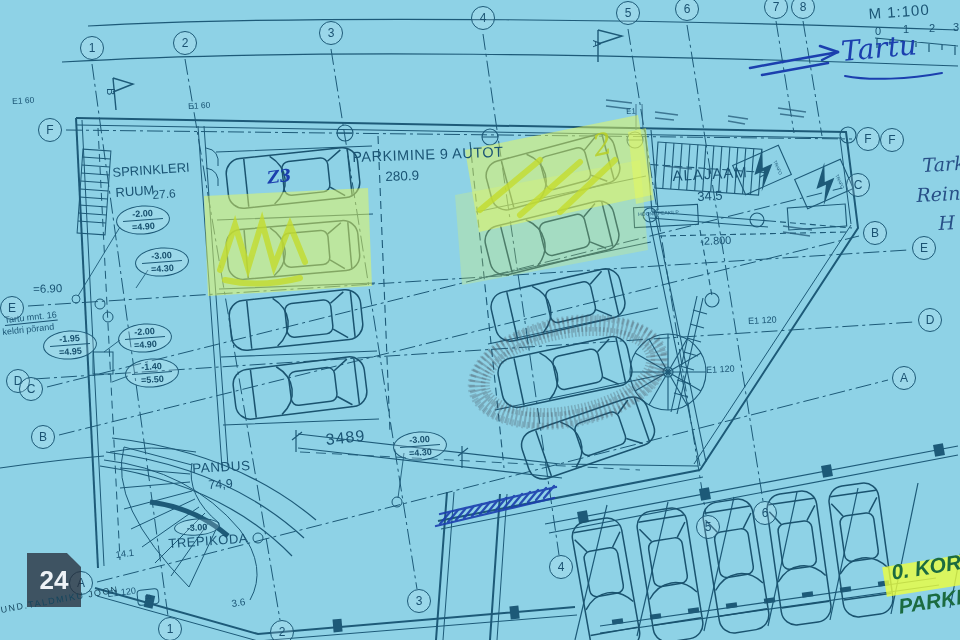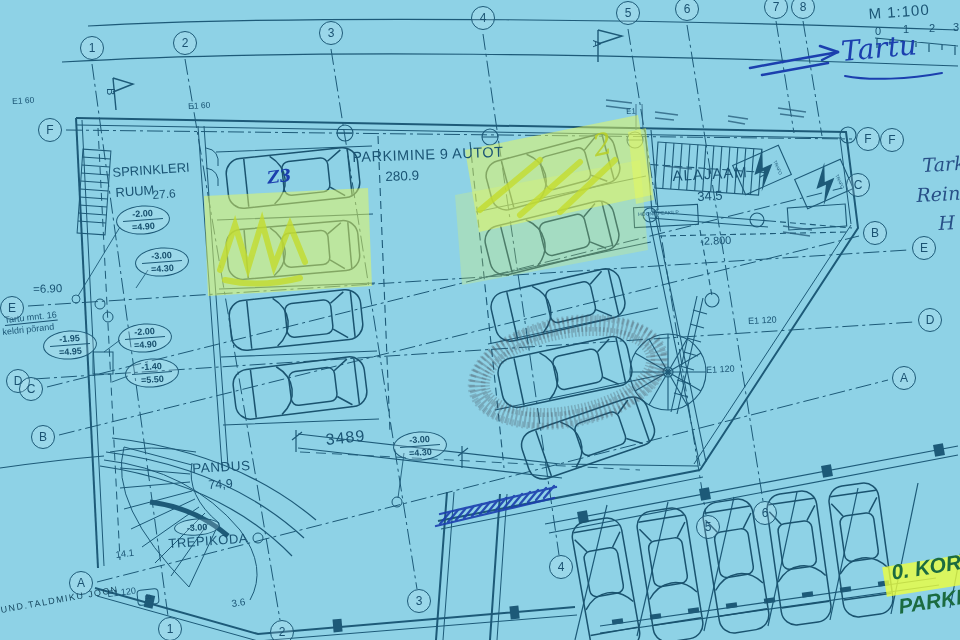--- a/index.html
+++ b/index.html
@@ -422,18 +422,21 @@
 <div class="boxmark" style="left:140px;top:586px;transform:rotate(84deg);">
       <span>8</span>
     </div>
 
 <div class="lbl pen" style="left:266px;top:170px;font-size:17px;font-weight:bold;transform:rotate(-8deg);">Z3</div>
 <div class="lbl pen" style="left:590px;top:132px;font-size:30px;color:#b8cf26;opacity:.85;transform:rotate(-12deg);">2</div>
 <div class="lbl pen" style="left:922px;top:156px;font-size:19px;color:#274f86;transform:rotate(-3deg);">Tark</div>
 <div class="lbl pen" style="left:916px;top:186px;font-size:19px;color:#274f86;transform:rotate(-3deg);">Reina</div>
 <div class="lbl pen" style="left:938px;top:214px;font-size:19px;color:#274f86;transform:rotate(-3deg);">H</div>
 
+<div class="wm">
+      <span>24</span>
+    </div>
 <div class="lbl" style="left:0px;top:606px;font-size:9px;letter-spacing:1.5px;color:#15465e;transform:rotate(-10deg);">UND.TALDMIKU JOON</div>
 <div class="hl" style="left:884px;top:560px;width:90px;height:30px;transform:rotate(-9deg);"></div>
 <div class="lbl green" style="left:890px;top:562px;font-size:21px;transform:rotate(-9deg);">0. KOR</div>
 <div class="lbl green" style="left:897px;top:596px;font-size:21px;transform:rotate(-9deg);">PARKL</div>
 
 </div>
 
 </body></html>

